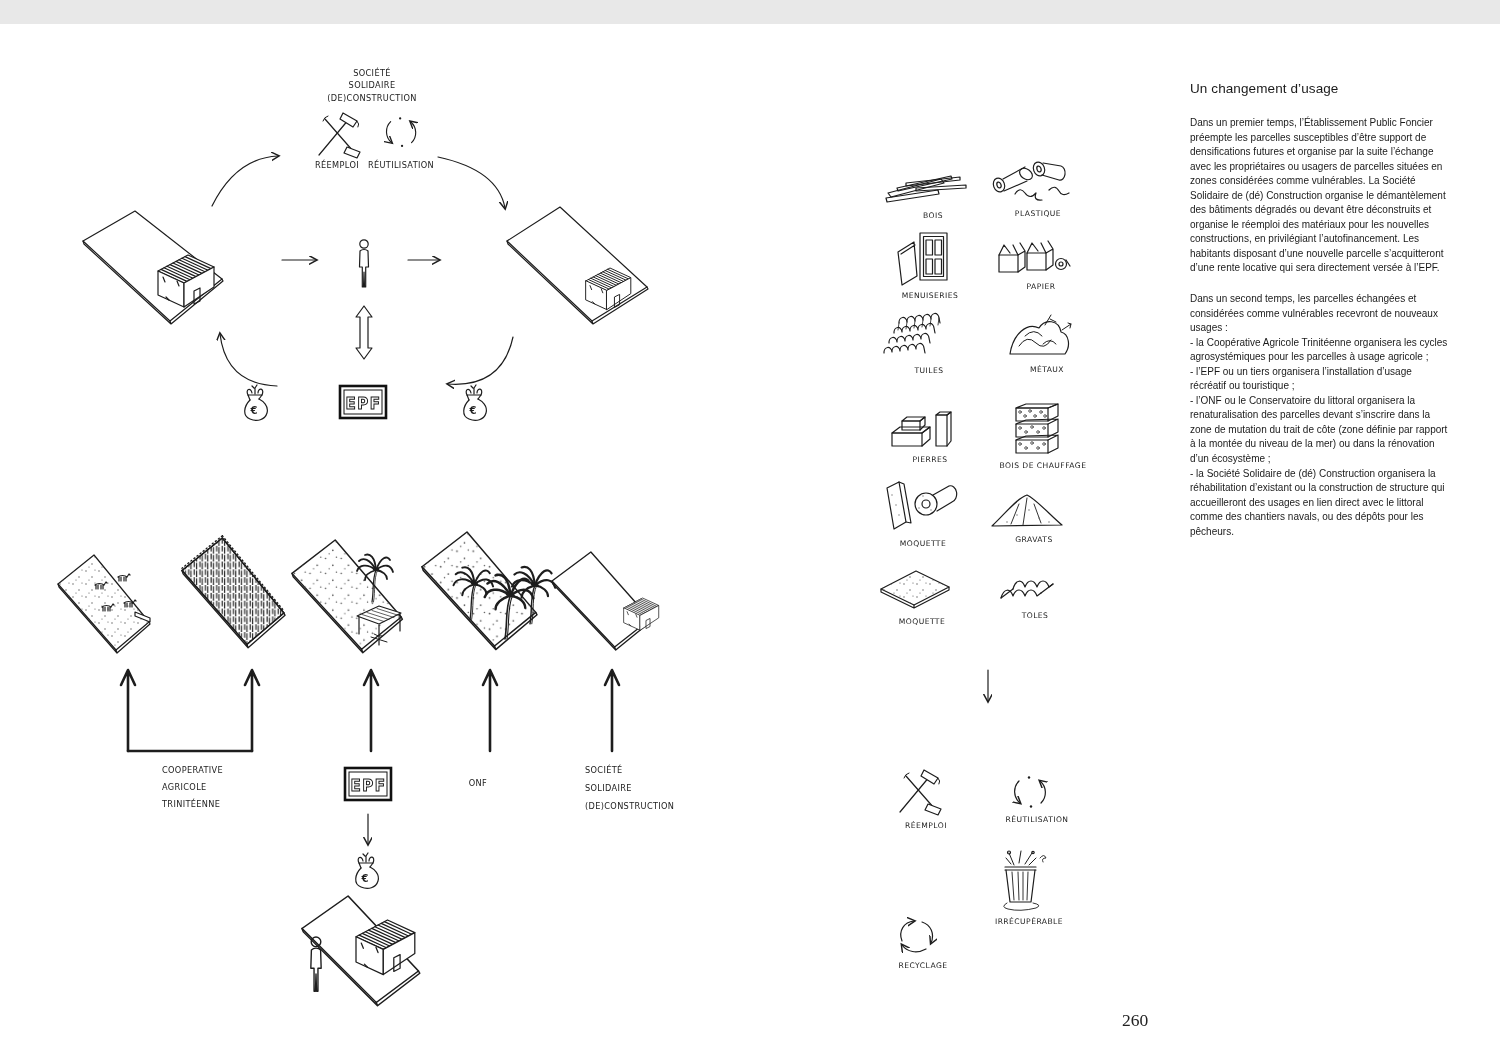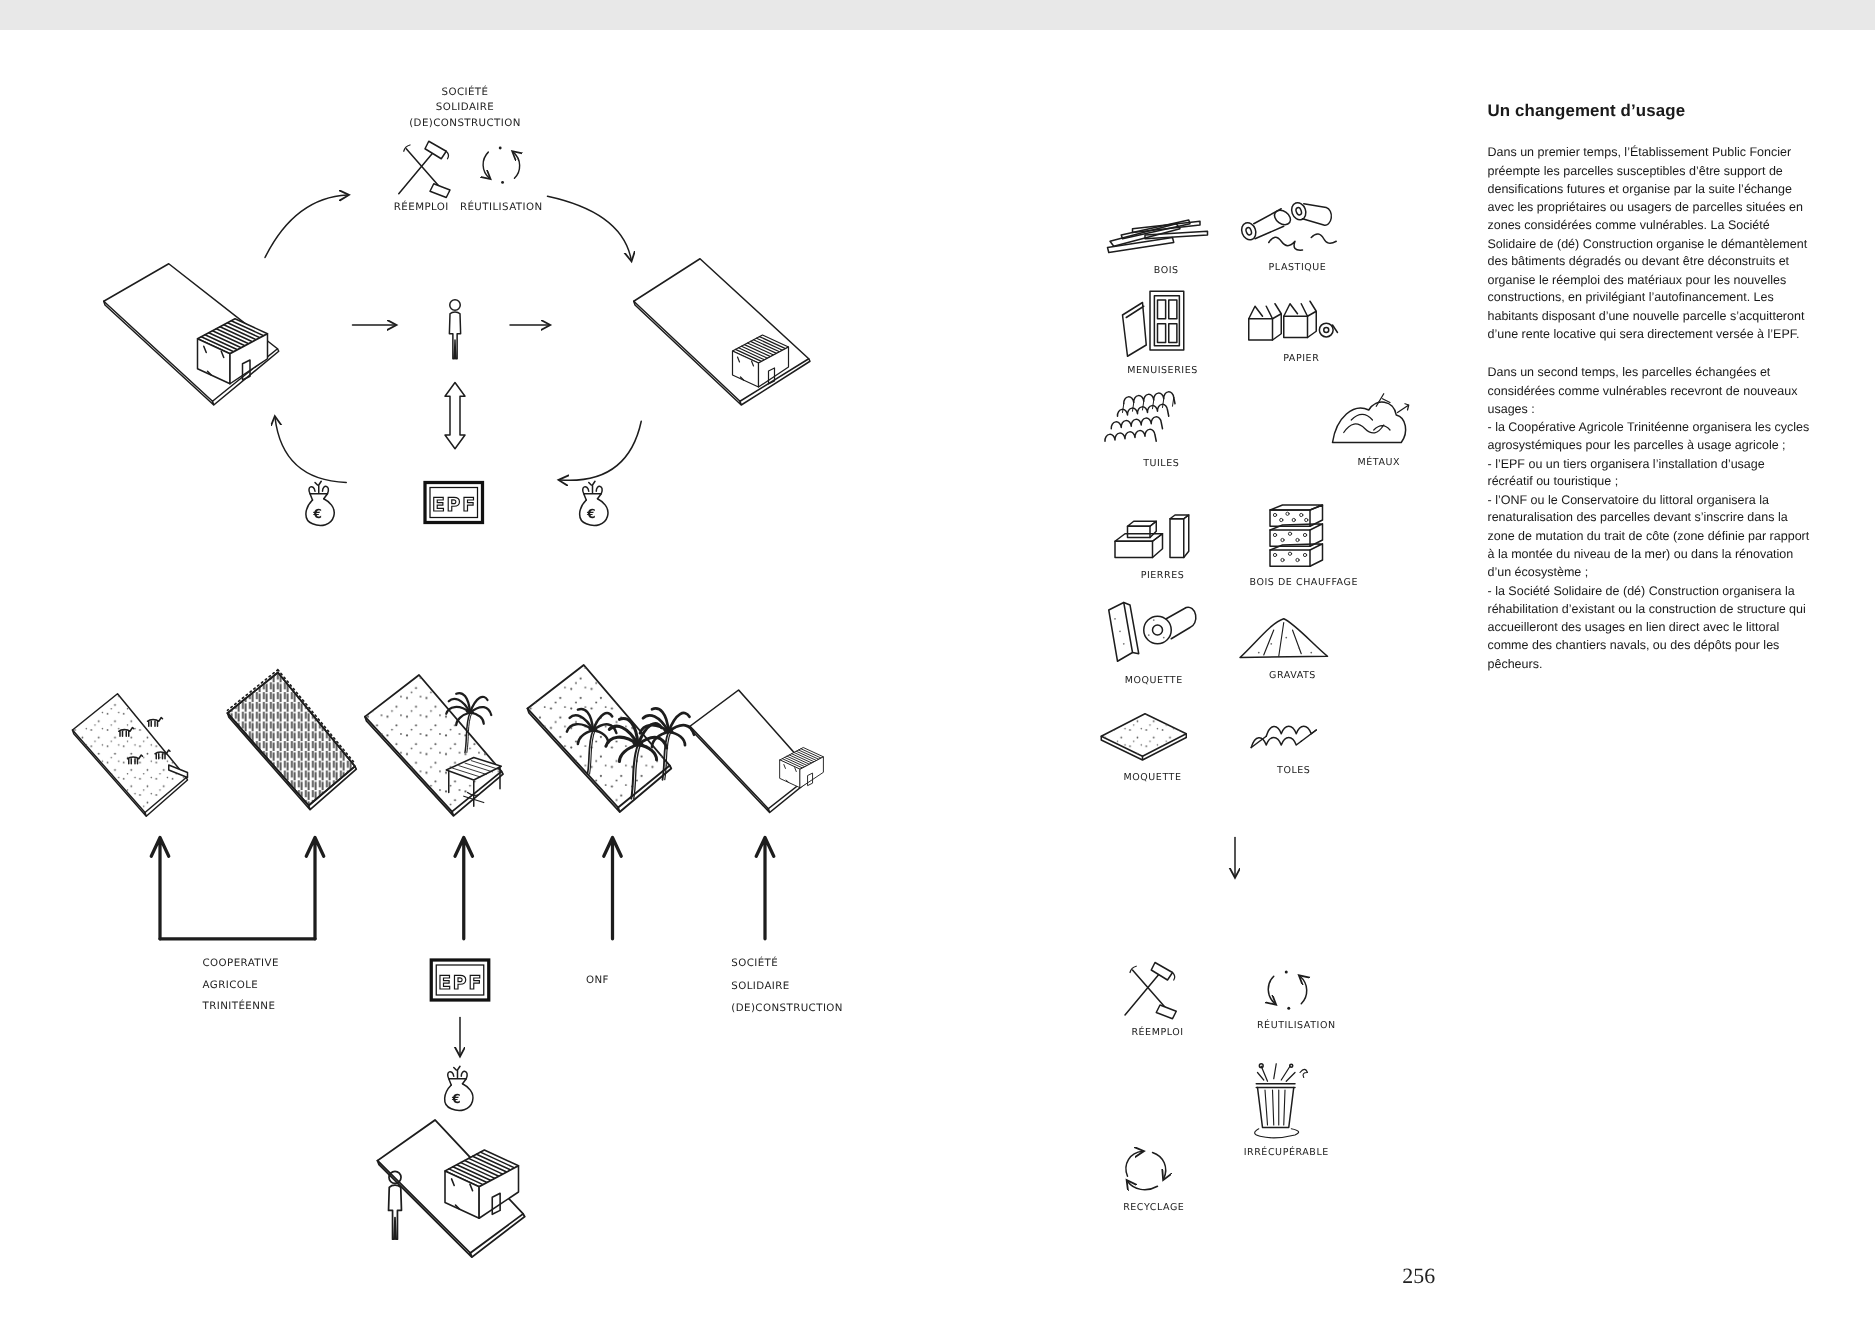--- a/index.html
+++ b/index.html
@@ -15,21 +15,21 @@
   text.dlabel{font-family:"DejaVu Sans",sans-serif;font-size:8.2px;fill:#222;letter-spacing:.35px;}
   text.epftext{font-family:"DejaVu Sans",sans-serif;font-size:15px;font-weight:700;
                fill:none;stroke:#151515;stroke-width:.95;letter-spacing:1.5px;}
   text.eurotext{font-family:"DejaVu Sans",sans-serif;font-size:10px;font-weight:700;fill:#1d1d1d;}
   
   .mat-item{position:absolute;width:110px;display:flex;flex-direction:column;align-items:center;}
   .mat-label{font-family:"DejaVu Sans",sans-serif;font-size:7.6px;letter-spacing:.45px;
              color:#222;text-align:left;white-space:nowrap;margin-top:5px;padding-left:14px;}
   
   .textcol{position:absolute;left:1190px;top:57px;width:260px;}
-  .textcol h2{font-size:13.5px;font-weight:700;margin:0 0 20px 0;letter-spacing:.1px;}
+  .textcol h2{font-size:13.5px;font-weight:400;margin:0 0 20px 0;letter-spacing:.1px;}
   .textcol p{font-size:10px;line-height:14.55px;margin:0 0 16px 0;white-space:pre-line;}
   .pagenum{position:absolute;left:1100px;top:986px;width:70px;text-align:center;
            font-family:"Liberation Serif",serif;font-size:17.5px;color:#222;}
 </style>
 </head>
 <body>
 
 <div class="page">
 
   <svg width="0" height="0" class="abs" style="left:0;top:0">
@@ -294,21 +294,21 @@
         <path d="M16,10 a4,5 0 0 1 8,-1 a4,5 0 0 1 8,-1 a4,5 0 0 1 8,-1 a4,5 0 0 1 8,-1 a4,5 0 0 1 8,-1 l1,5"></path>
         <path d="M11,20 a4,5 0 0 1 8,-1 a4,5 0 0 1 8,-1 a4,5 0 0 1 8,-1 a4,5 0 0 1 8,-1 a4,5 0 0 1 8,-1 l1,5"></path>
         <path d="M6,30 a4,5 0 0 1 8,-1 a4,5 0 0 1 8,-1 a4,5 0 0 1 8,-1 a4,5 0 0 1 8,-1 a4,5 0 0 1 8,-1 l1,5"></path>
         <path d="M1,40 a4,5 0 0 1 8,-1 a4,5 0 0 1 8,-1 a4,5 0 0 1 8,-1 a4,5 0 0 1 8,-1 a4,5 0 0 1 8,-1 l1,5"></path>
         <path stroke-width=".8" d="M16,10 l-1,7 M24,9 l-1,7 M32,8 l-1,7 M40,7 l-1,7 M48,6 l-1,7 M56,5 l-1,7"></path>
           </g>
         </svg>
       <div class="mat-label">TUILES</div>
     </div>
 
-    <div class="mat-item" style="left:1041px;top:288px">
+    <div class="mat-item" style="left:985px;top:288px">
       <svg width="70" height="48" viewBox="0 0 70 48">
           <g class="sk">
         <path d="M5,42 C8,22 22,10 34,16 C40,6 54,8 56,20 C64,22 66,34 60,42 Z"></path>
         <path stroke-width="1" d="M14,34 q8,-12 17,-3 q8,8 15,-3 M20,24 q9,-9 17,0 M38,32 q7,-7 13,0"></path>
         <path stroke-width="1" d="M40,13 L46,3 M45,7 L51,10 M57,18 L66,12 M63,11 L66,12 L65,16"></path>
           </g>
         </svg>
       <div class="mat-label">MÉTAUX</div>
     </div>
 
@@ -467,14 +467,14 @@
   <div class="textcol">
     <h2>Un changement d’usage</h2>
     <p>Dans un premier temps, l’Établissement Public Foncier préempte les parcelles susceptibles d’être support de densifications futures et organise par la suite l’échange avec les propriétaires ou usagers de parcelles situées en zones considérées comme vulnérables. La Société Solidaire de (dé) Construction organise le démantèlement des bâtiments dégradés ou devant être déconstruits et organise le réemploi des matériaux pour les nouvelles constructions, en privilégiant l’autofinancement. Les habitants disposant d’une nouvelle parcelle s’acquitteront d’une rente locative qui sera directement versée à l’EPF.</p>
     <p>Dans un second temps, les parcelles échangées et considérées comme vulnérables recevront de nouveaux usages :
 - la Coopérative Agricole Trinitéenne organisera les cycles agrosystémiques pour les parcelles à usage agricole ;
 - l’EPF ou un tiers organisera l’installation d’usage récréatif ou touristique ;
 - l’ONF ou le Conservatoire du littoral organisera la renaturalisation des parcelles devant s’inscrire dans la zone de mutation du trait de côte (zone définie par rapport à la montée du niveau de la mer) ou dans la rénovation d’un écosystème ;
 - la Société Solidaire de (dé) Construction organisera la réhabilitation d’existant ou la construction de structure qui accueilleront des usages en lien direct avec le littoral comme des chantiers navals, ou des dépôts pour les pêcheurs.</p>
   </div>
 
-  <div class="pagenum">256</div>
+  <div class="pagenum">260</div>
 </div>
 
 </body></html>

